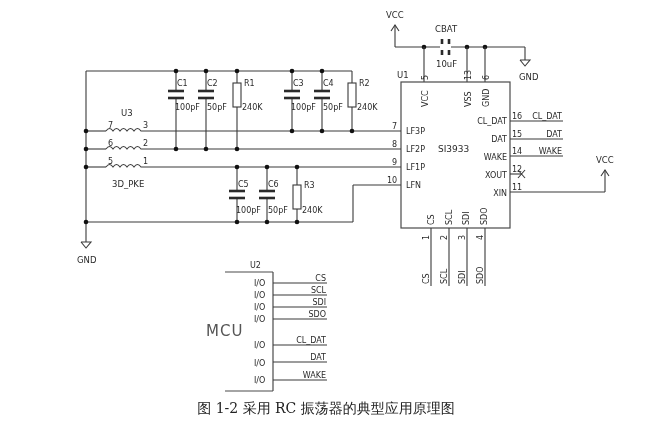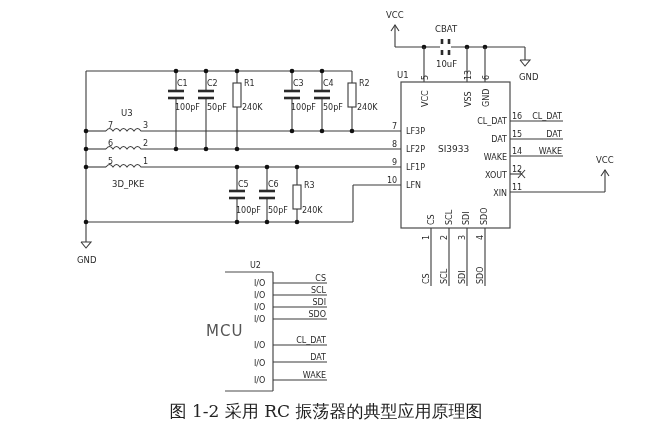--- a/index.html
+++ b/index.html
@@ -6,21 +6,21 @@
   body { width: 652px; height: 434px; position: relative; overflow: hidden; }
   svg { position: absolute; left: 0; top: 0; }
   .w { stroke: #3a3a3a; stroke-width: 1.1; fill: none; }
   .plate { stroke: #2a2a2a; stroke-width: 2.6; fill: none; }
   .box { stroke: #4a4a4a; stroke-width: 1.2; fill: none; }
   .t { font-family: "DejaVu Sans", sans-serif; font-size: 8.5px; fill: #2a2a2a; }
   .tm { font-family: "DejaVu Sans", sans-serif; font-size: 8px; fill: #2a2a2a; }
   .tb { font-family: "DejaVu Sans", sans-serif; font-size: 15px; fill: #555; letter-spacing: 1px; }
   .dot { fill: #111; }
   .caption { position: absolute; left: 0; width: 652px; top: 400px; text-align: center;
-             font-family: "DejaVu Serif", serif; font-size: 17px; color: #222; }
+             font-family: "DejaVu Serif", serif; font-size: 14px; color: #222; }
 </style>
 </head>
 <body>
 
 <svg width="652" height="434" viewBox="0 0 652 434">
 
   <g>
     <line class="w" x1="395" y1="25" x2="395" y2="47"></line>
     <polyline class="w" points="391,31 395,25 399,31"></polyline>
     <text class="t" x="386" y="18">VCC</text>

